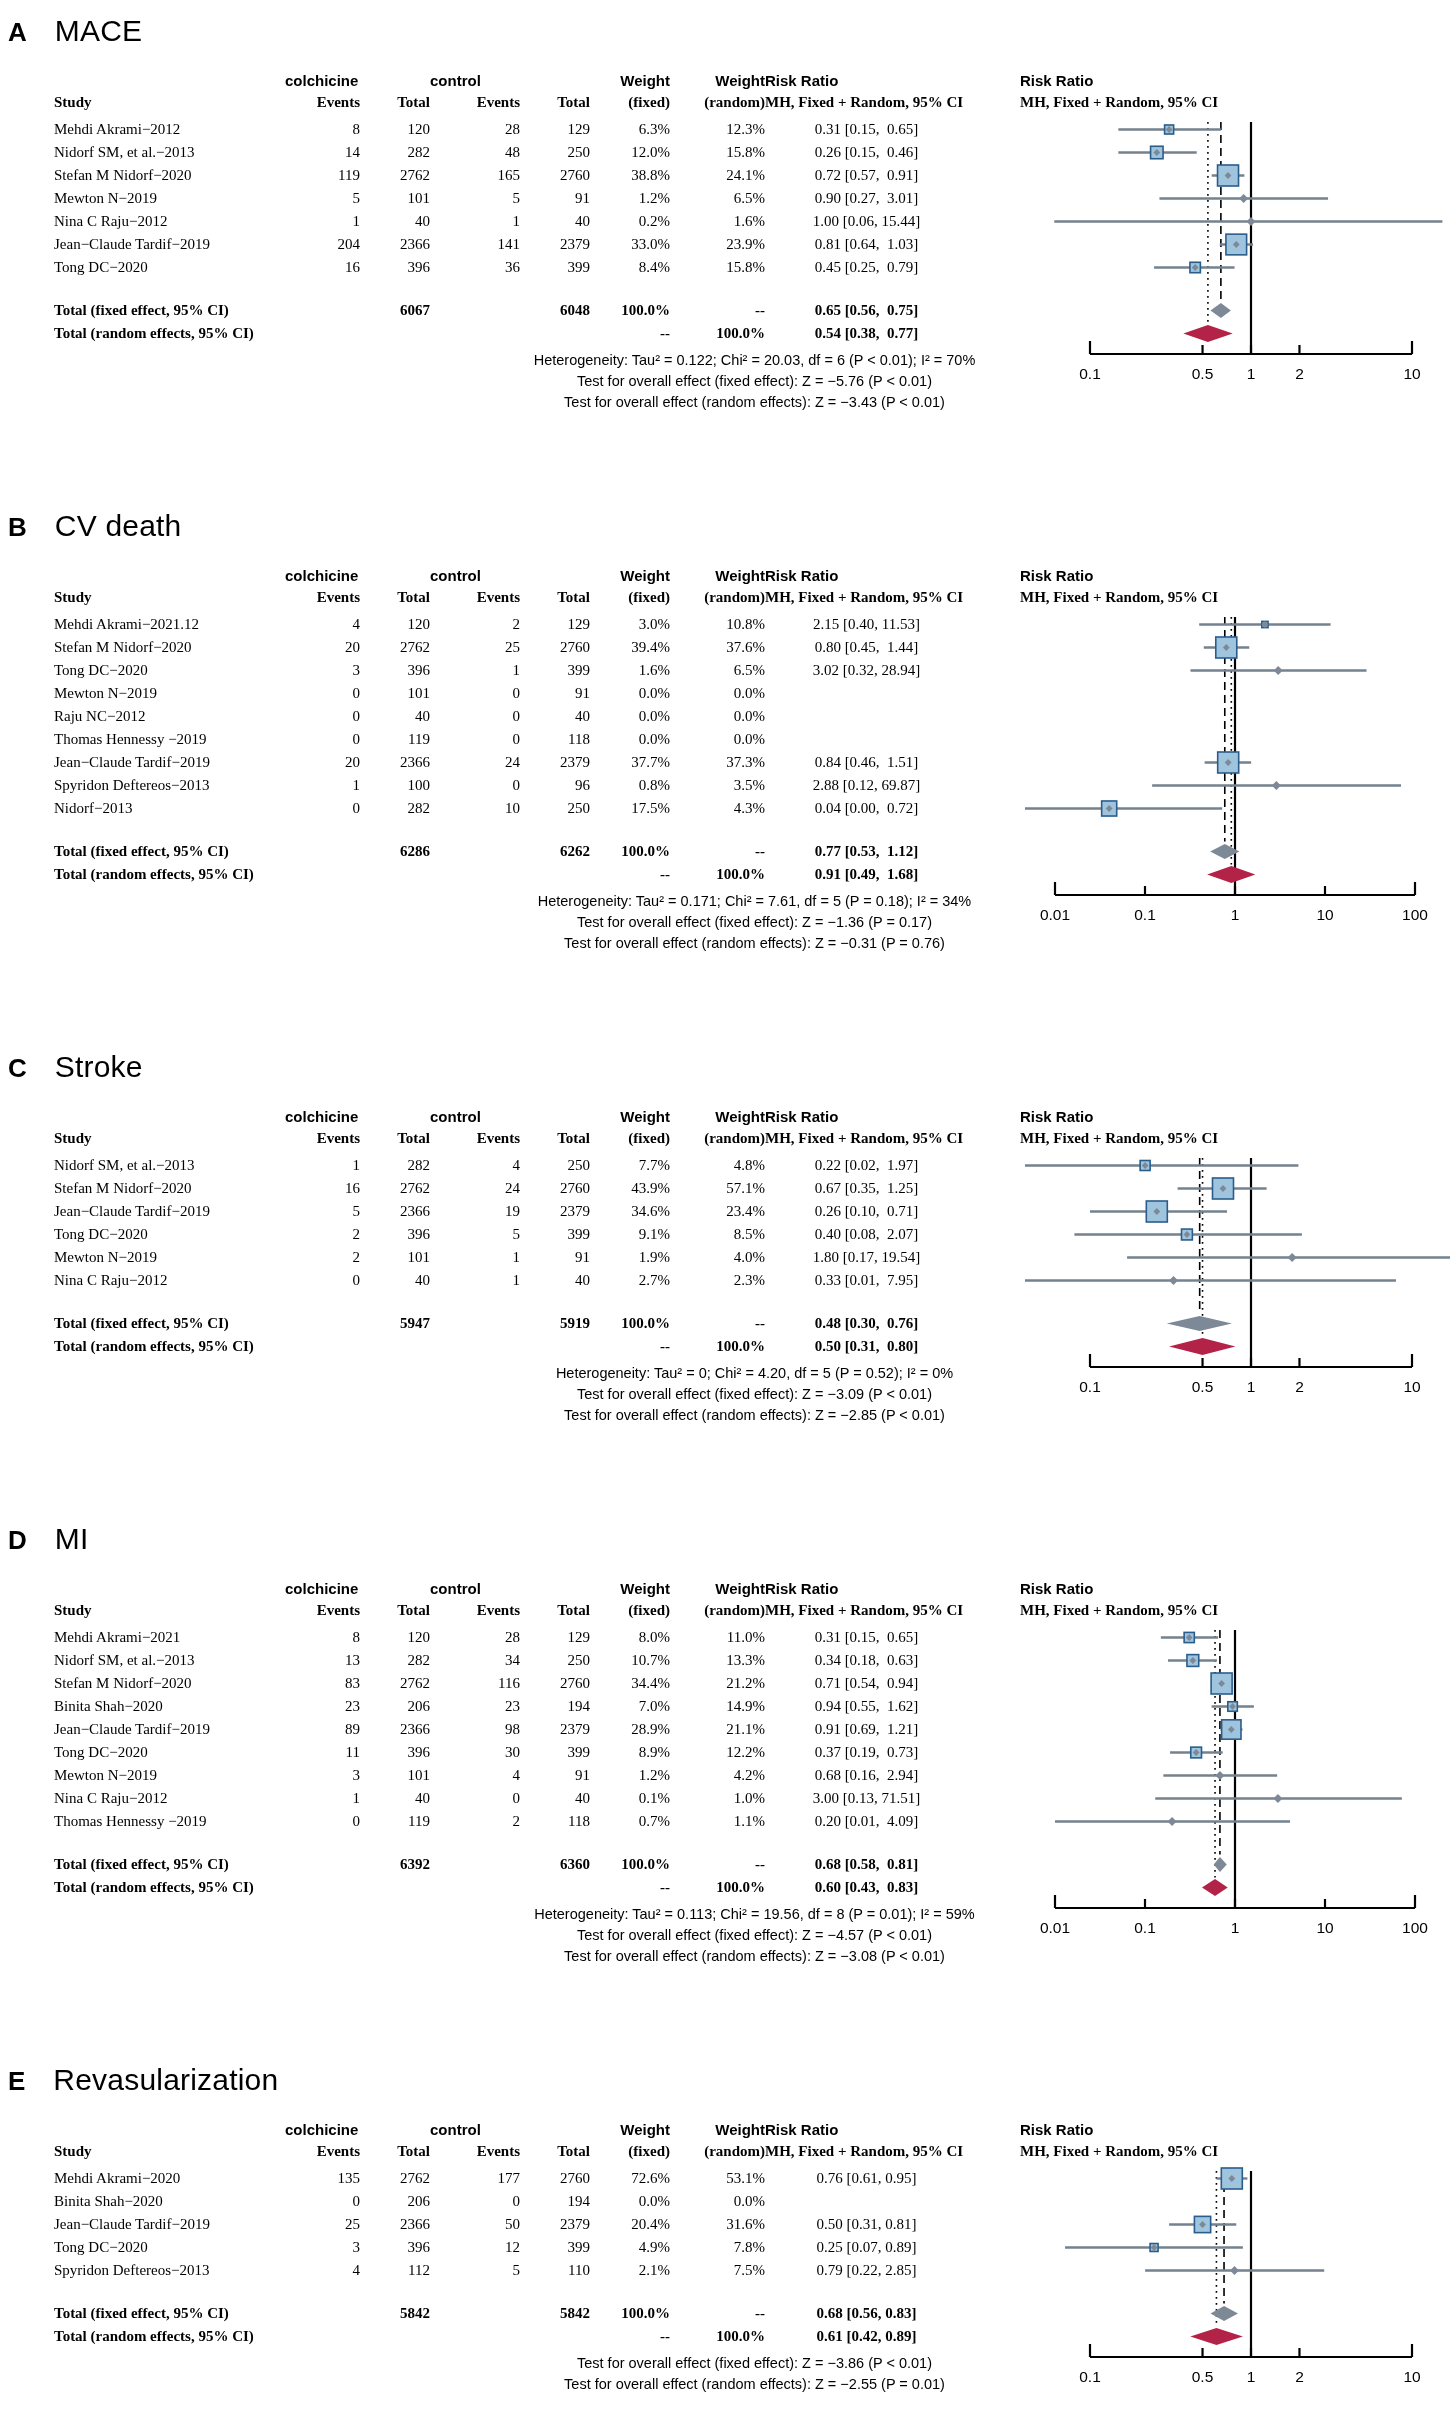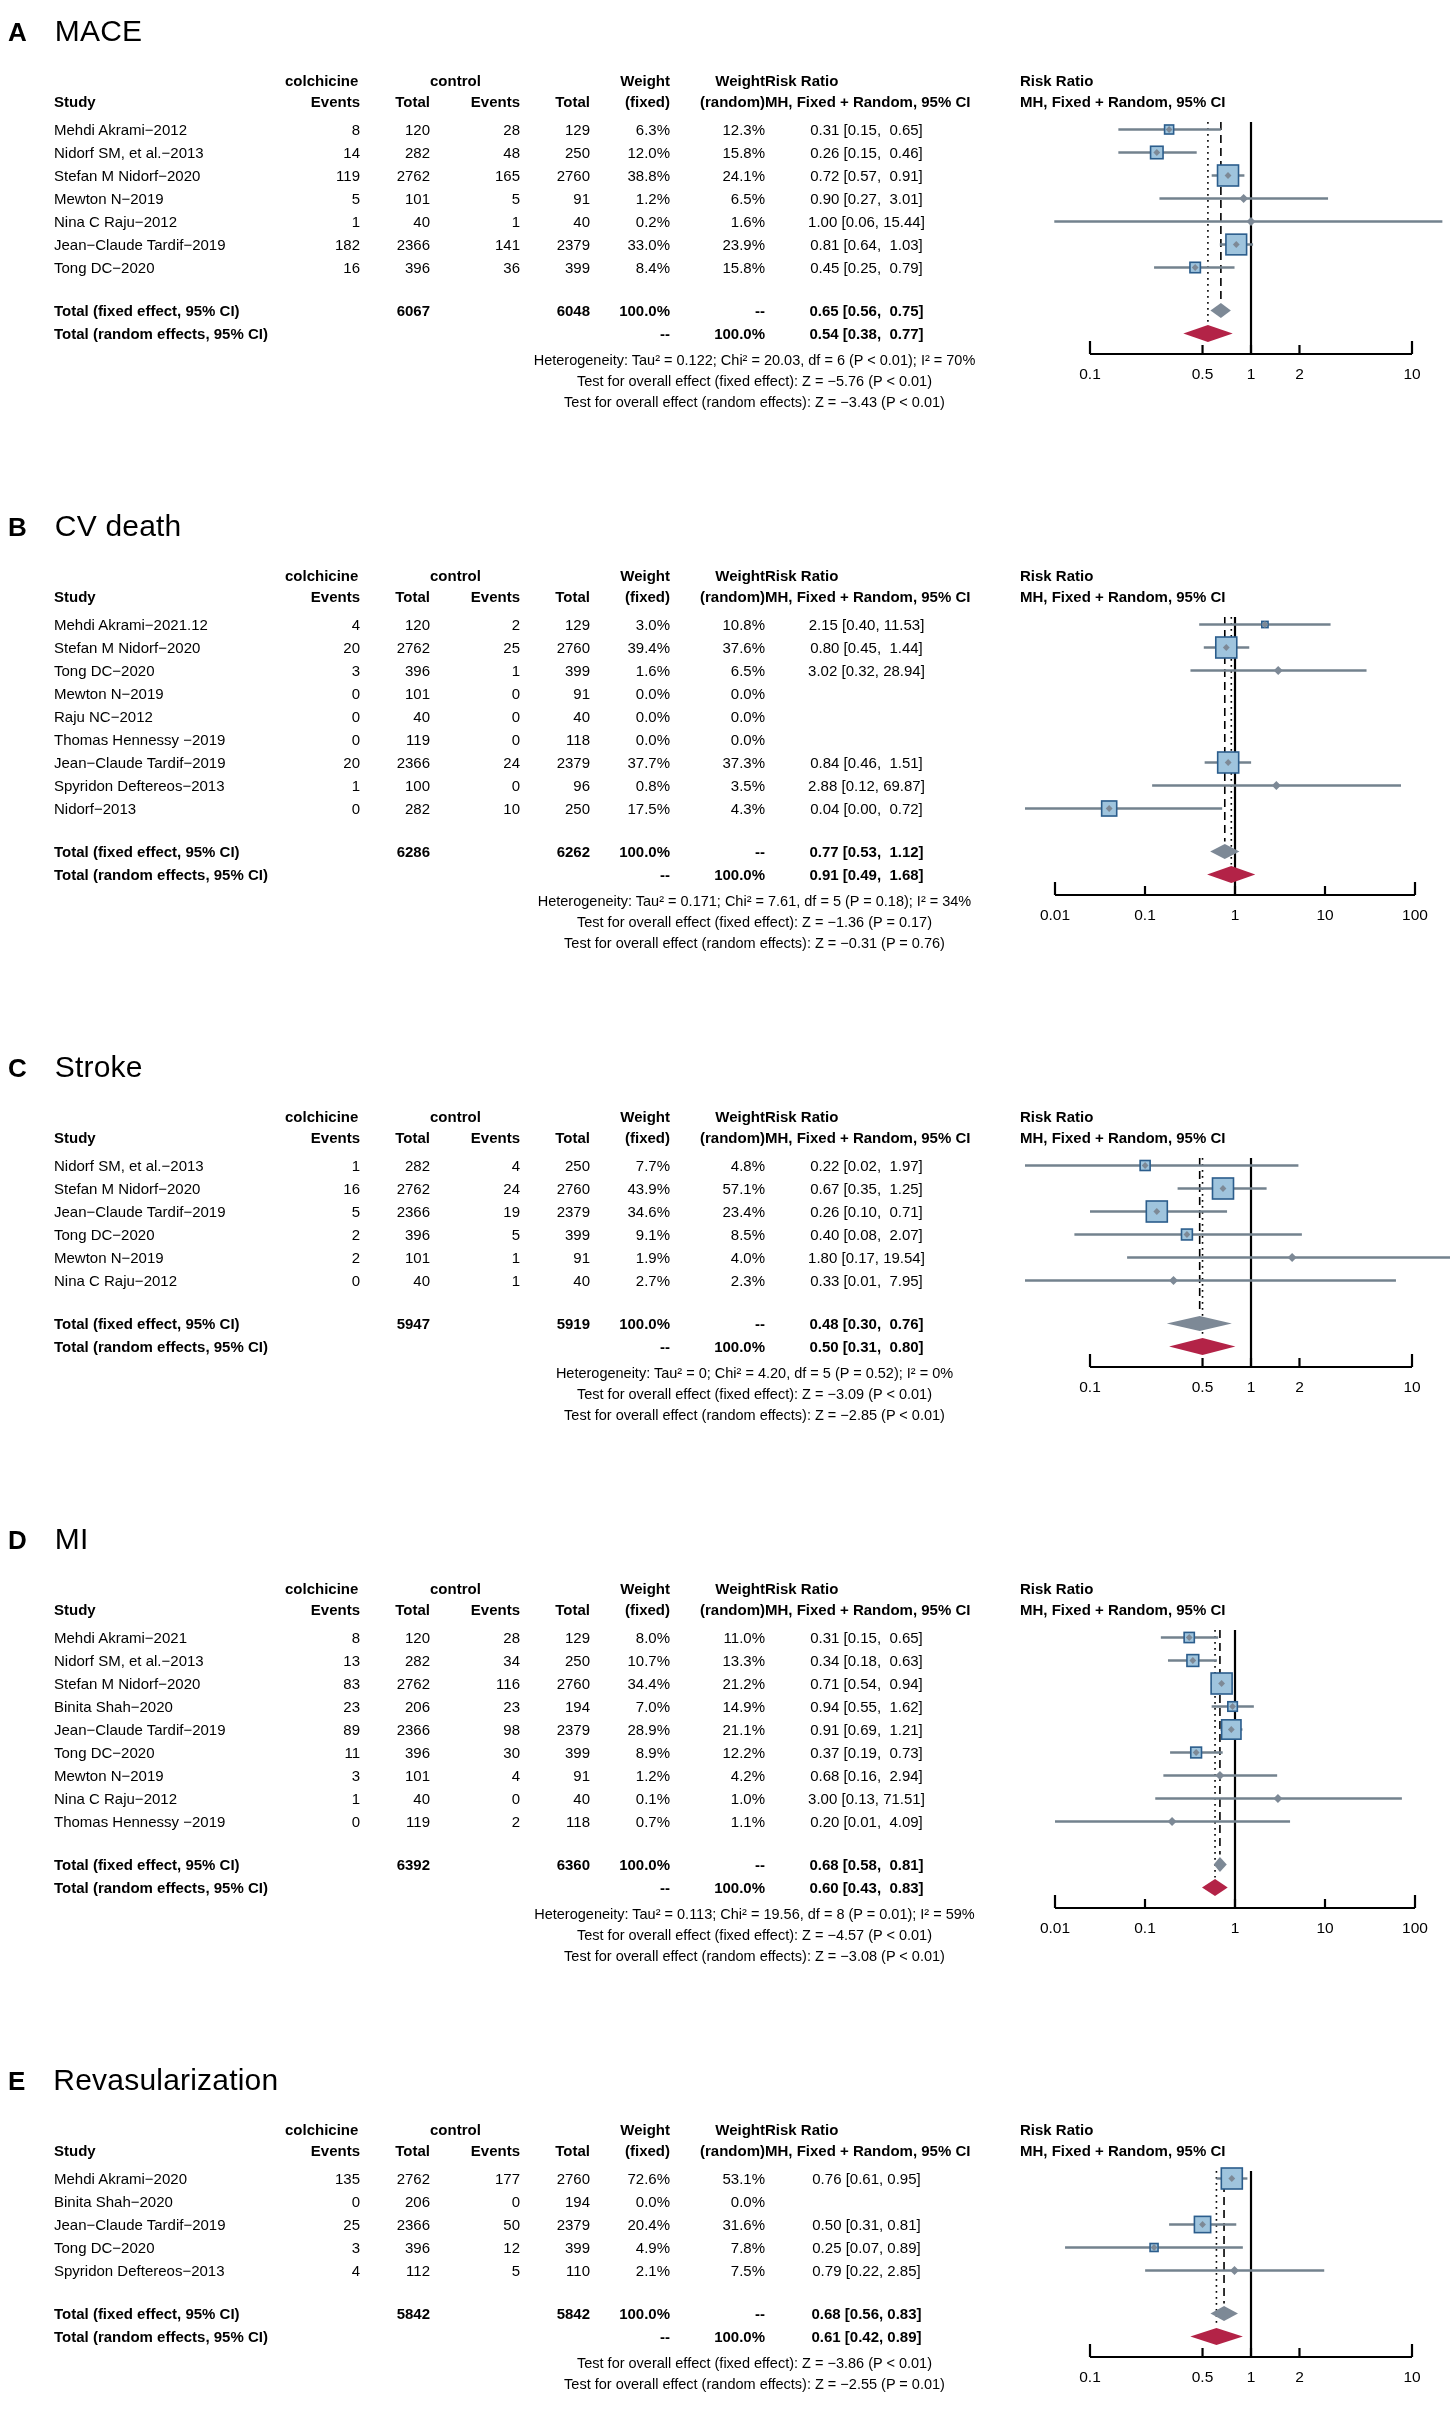--- a/index.html
+++ b/index.html
@@ -4,21 +4,21 @@
 <style>
   html,body{margin:0;padding:0;background:#ffffff;}
   .page{width:1455px;height:2426px;overflow:hidden;background:#ffffff;
         font-family:"Liberation Sans","DejaVu Sans",sans-serif;color:#000;}
   .panel{margin-top:88px;}
   .panel:first-child{margin-top:6px;}
   .panel-title{padding-left:8px;margin-bottom:22px;display:flex;align-items:baseline;}
   .panel-letter{font-weight:bold;font-size:26px;}
   .panel-name{font-size:30px;margin-left:28px;letter-spacing:0.2px;margin-top:8px;}
   .panel-body{position:relative;}
-  .g9{display:grid;grid-template-columns:285px 75px 70px 90px 70px 80px 95px 255px 435px;}
+  .g9{display:grid;grid-template-columns:285px 75px 70px 90px 70px 80px 95px 255px 435px;font-family:Liberation Serif, serif;}
   .hdr1{display:grid;grid-template-columns:285px 145px 160px 80px 95px 255px 435px;height:22px;}
   .hdr2{height:26px;}
   .hcell{font-weight:bold;font-size:15px;line-height:22px;}
   .hdr2 .hcell{line-height:20px;}
   .row{height:23px;}
   .totrow{height:23px;}
   .cell{font-size:15px;line-height:23px;white-space:nowrap;}
   .l{text-align:left;}
   .r{text-align:right;}
   .c{}
@@ -112,21 +112,21 @@
               <div class="cell r">40</div>
               <div class="cell r">1</div>
               <div class="cell r">40</div>
               <div class="cell r">0.2%</div>
               <div class="cell r">1.6%</div>
               <div class="cell rr">1.00 [0.06, 15.44]</div>
               <div class="cell "></div>
             </div>
             <div class="g9 row">
               <div class="cell l study">Jean−Claude Tardif−2019</div>
-              <div class="cell r">182</div>
+              <div class="cell r">204</div>
               <div class="cell r">2366</div>
               <div class="cell r">141</div>
               <div class="cell r">2379</div>
               <div class="cell r">33.0%</div>
               <div class="cell r">23.9%</div>
               <div class="cell rr">0.81 [0.64,  1.03]</div>
               <div class="cell "></div>
             </div>
             <div class="g9 row">
               <div class="cell l study">Tong DC−2020</div>

